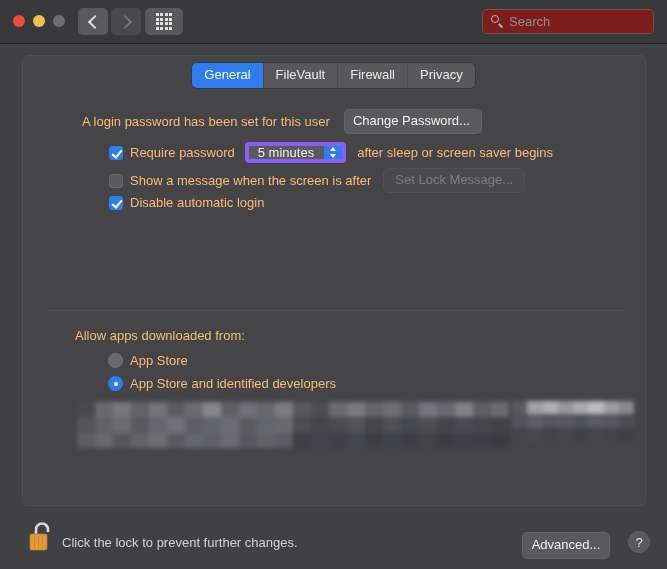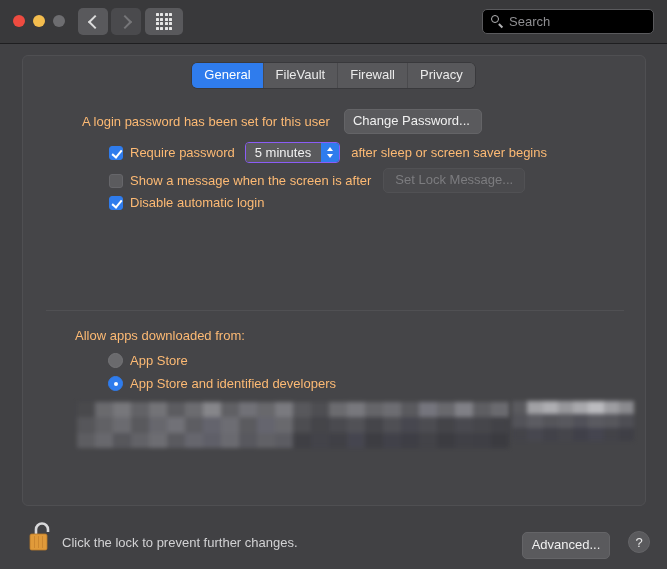--- a/index.html
+++ b/index.html
@@ -100,21 +100,21 @@
     font-size: 14.5px;
     font-weight: bold;
     color: #efefef;
     letter-spacing: 0.1px;
   }
 
   .searchbox {
     position: absolute;
     right: 13px; top: 9px;
     width: 172px; height: 25px;
-    background: #000000;
+    background: #7f1d1d;
     border: 1px solid #5a5a5d;
     border-radius: 5px;
     display: flex;
     align-items: center;
     box-sizing: border-box;
   }
   .searchbox .mag {
     margin: 0 5px 0 8px;
     width: 13px; height: 13px;
     position: relative;
@@ -249,21 +249,21 @@
     background: #ffffff;
   }
 
   
   .popup {
     display: flex;
     align-items: stretch;
     height: 21px;
     border-radius: 4px;
     overflow: hidden;
-    border: 1px solid #8b5cf6;
+    border: 4px solid #8b5cf6;
     box-sizing: border-box;
   }
   .popup .val {
     background: #5a5a5d;
     color: #f2f2f2;
     font-size: 13px;
     padding: 0 10px 0 9px;
     display: flex;
     align-items: center;
     min-width: 74px;

